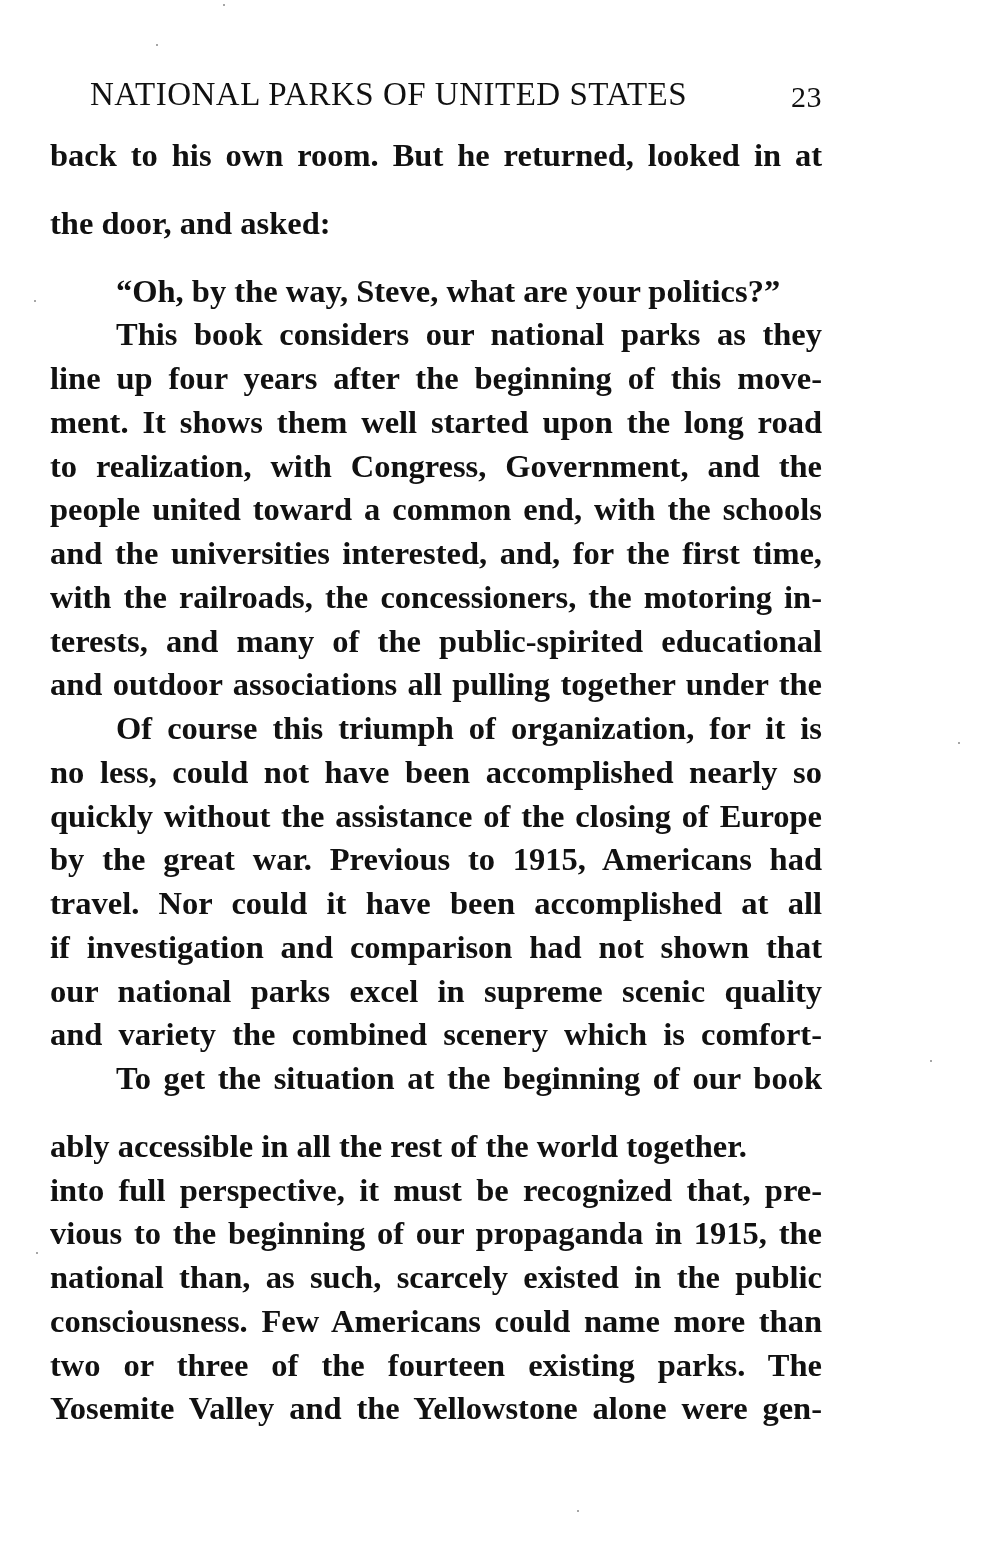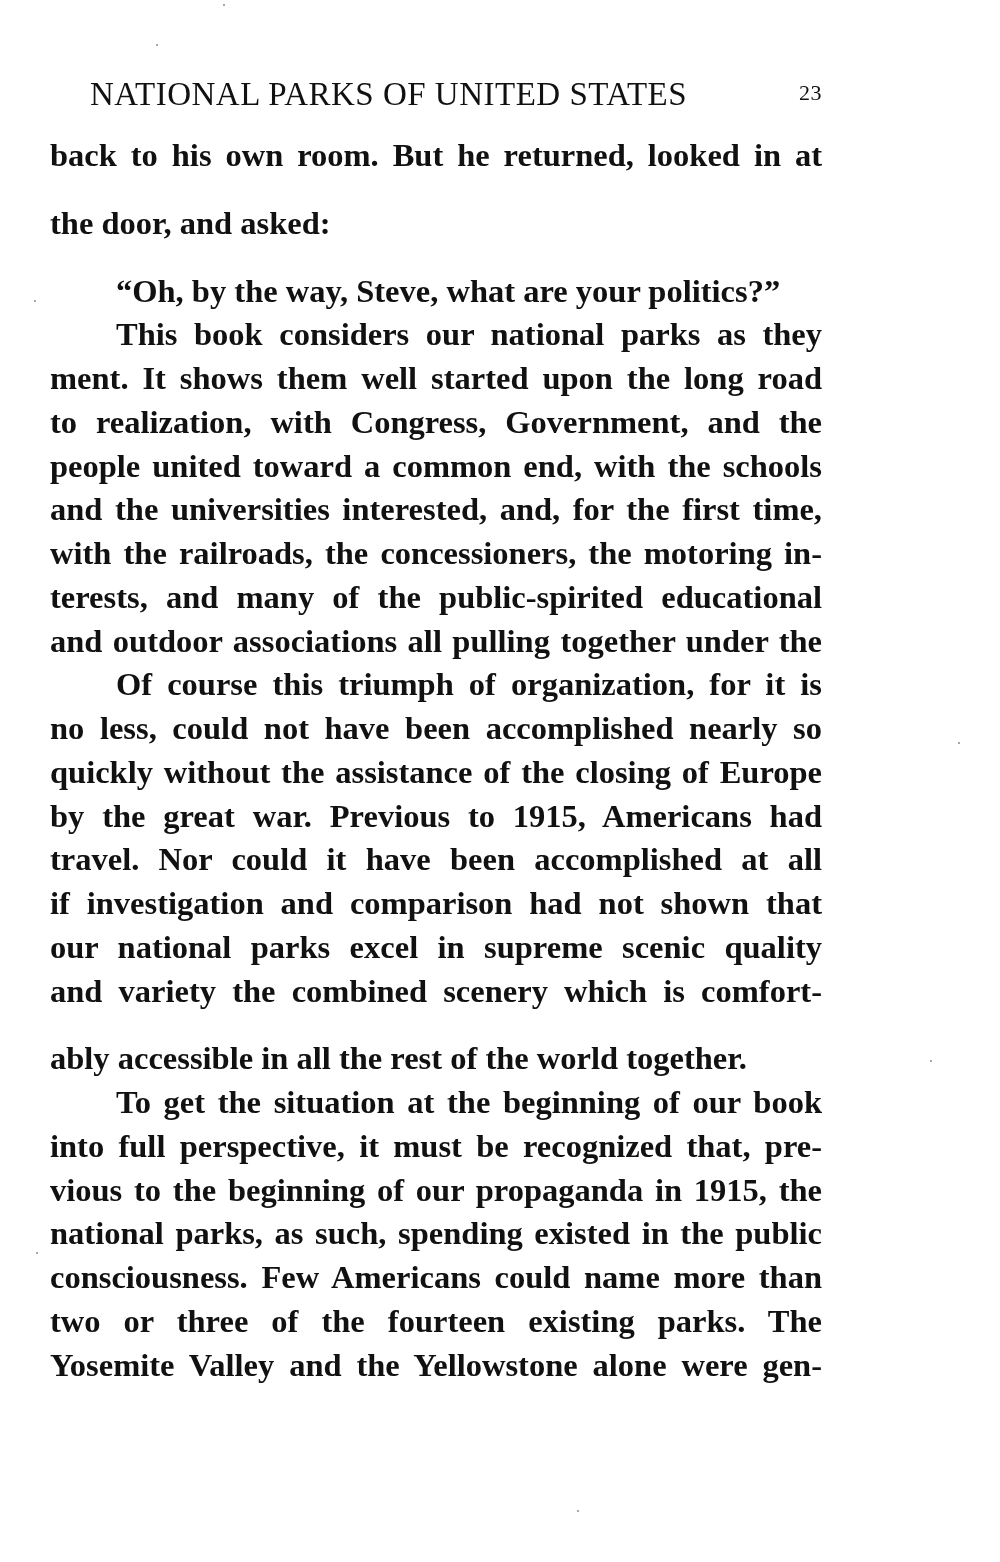--- a/index.html
+++ b/index.html
@@ -4,21 +4,21 @@
 <style>
   html, body { margin: 0; padding: 0; background: #ffffff; }
   body { width: 1000px; height: 1562px; position: relative; overflow: hidden; }
   .page { position: absolute; left: 0; top: 0; width: 1000px; height: 1562px; background: #ffffff; }
   .header {
     position: absolute; left: 90px; top: 72px; width: 732px; height: 46px;
     font-family: "Liberation Serif", "DejaVu Serif", serif;
     font-size: 33px; color: #111; letter-spacing: 0.5px;
   }
   .header .title { position: absolute; left: 0; top: 4px; white-space: nowrap; }
-  .header .folio { position: absolute; right: 0; top: 8px; font-size: 22px; white-space: nowrap; }
+  .header .folio { position: absolute; right: 0; top: 8px; font-size: 30px; white-space: nowrap; }
   .body {
     position: absolute; left: 50px; top: 134px; width: 772px;
     font-family: "Liberation Serif", "DejaVu Serif", serif;
     font-size: 32.5px; color: #111; font-weight: bold;
   }
   .line {
     display: block; height: 43.75px; line-height: 43.75px;
     text-align: justify; text-align-last: justify; white-space: nowrap;
   }
   .line.last { text-align-last: left; margin-top: 24px; }
@@ -32,40 +32,41 @@
   <div class="header">
     <span class="title">NATIONAL PARKS OF UNITED STATES</span>
     <span class="folio">23</span>
   </div>
 
   <div class="body">
     <span class="line">back to his own room.  But he returned, looked in at</span>
     <span class="line last">the door, and asked:</span>
     <span class="line indent last">“Oh, by the way, Steve, what are your politics?”</span>
     <span class="line indent">This book considers our national parks as they</span>
+    <span class="line">line up four years after the beginning of this move-</span>
     <span class="line">ment.  It shows them well started upon the long road</span>
     <span class="line">to realization, with Congress, Government, and the</span>
     <span class="line">people united toward a common end, with the schools</span>
     <span class="line">and the universities interested, and, for the first time,</span>
     <span class="line">with the railroads, the concessioners, the motoring in-</span>
     <span class="line">terests, and many of the public-spirited educational</span>
     <span class="line">and outdoor associations all pulling together under the</span>
     <span class="line indent">Of course this triumph of organization, for it is</span>
     <span class="line">no less, could not have been accomplished nearly so</span>
     <span class="line">quickly without the assistance of the closing of Europe</span>
     <span class="line">by the great war.  Previous to 1915, Americans had</span>
     <span class="line">travel.  Nor could it have been accomplished at all</span>
     <span class="line">if investigation and comparison had not shown that</span>
     <span class="line">our national parks excel in supreme scenic quality</span>
     <span class="line">and variety the combined scenery which is comfort-</span>
+    <span class="line indent">To get the situation at the beginning of our book</span>
     <span class="line last">ably accessible in all the rest of the world together.</span>
-    <span class="line indent">To get the situation at the beginning of our book</span>
     <span class="line">into full perspective, it must be recognized that, pre-</span>
     <span class="line">vious to the beginning of our propaganda in 1915, the</span>
-    <span class="line">national parks, as such, spending existed in the public</span>
+    <span class="line">national than, as such, scarcely existed in the public</span>
     <span class="line">consciousness.  Few Americans could name more than</span>
     <span class="line">two or three of the fourteen existing parks.  The</span>
     <span class="line">Yosemite Valley and the Yellowstone alone were gen-</span>
   </div>
 
   <span class="speck" style="left:223px; top:4px;"></span>
   <span class="speck" style="left:156px; top:44px;"></span>
   <span class="speck" style="left:34px; top:300px;"></span>
   <span class="speck" style="left:958px; top:742px;"></span>
   <span class="speck" style="left:930px; top:1060px;"></span>

